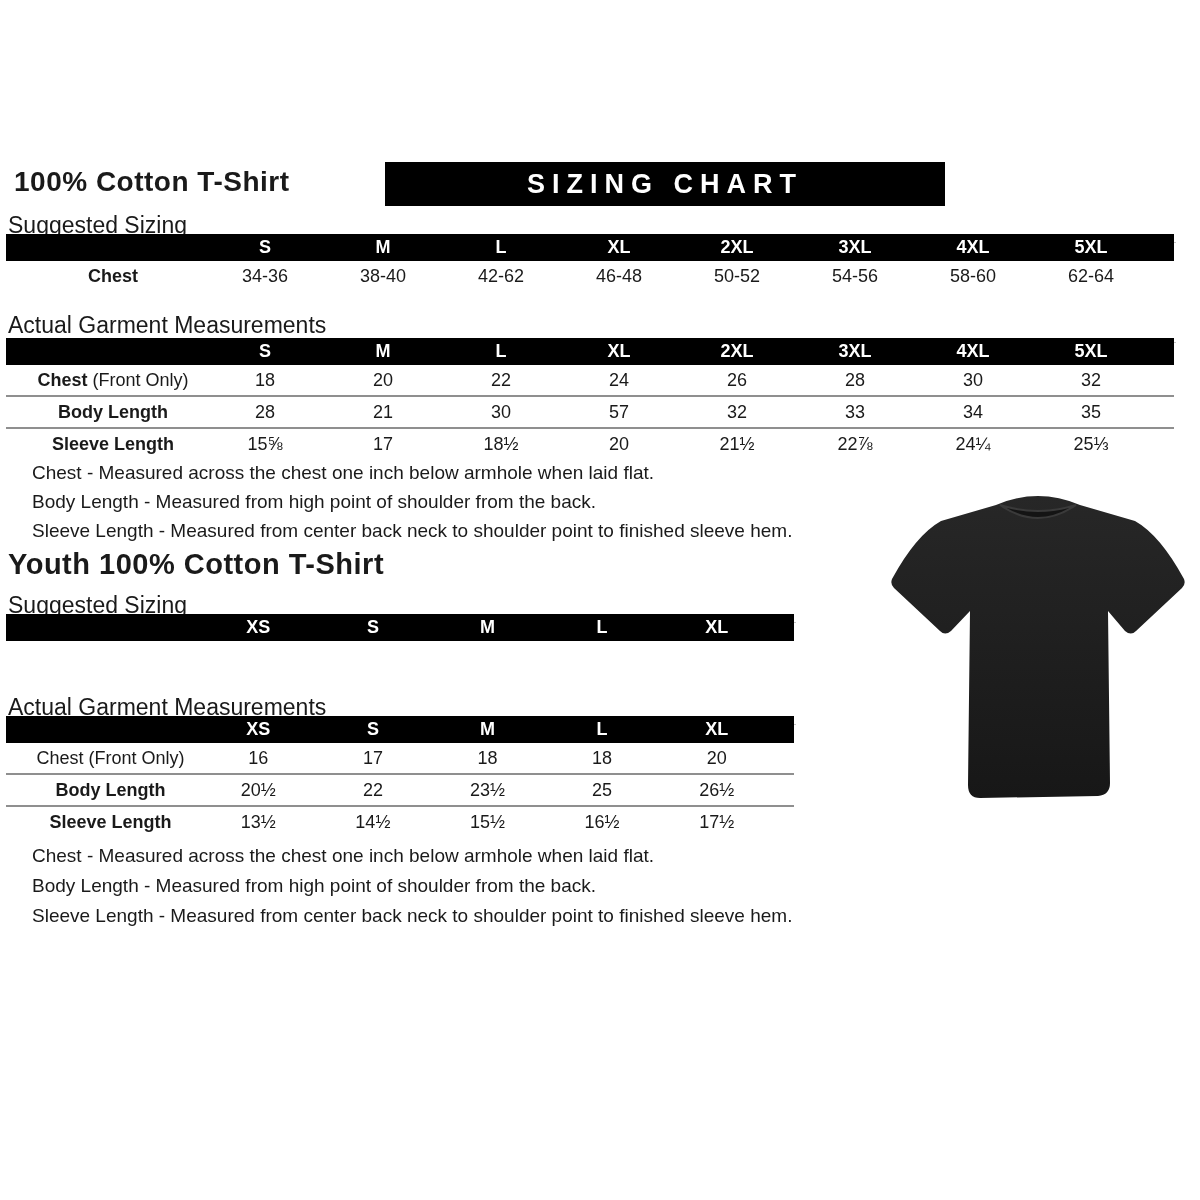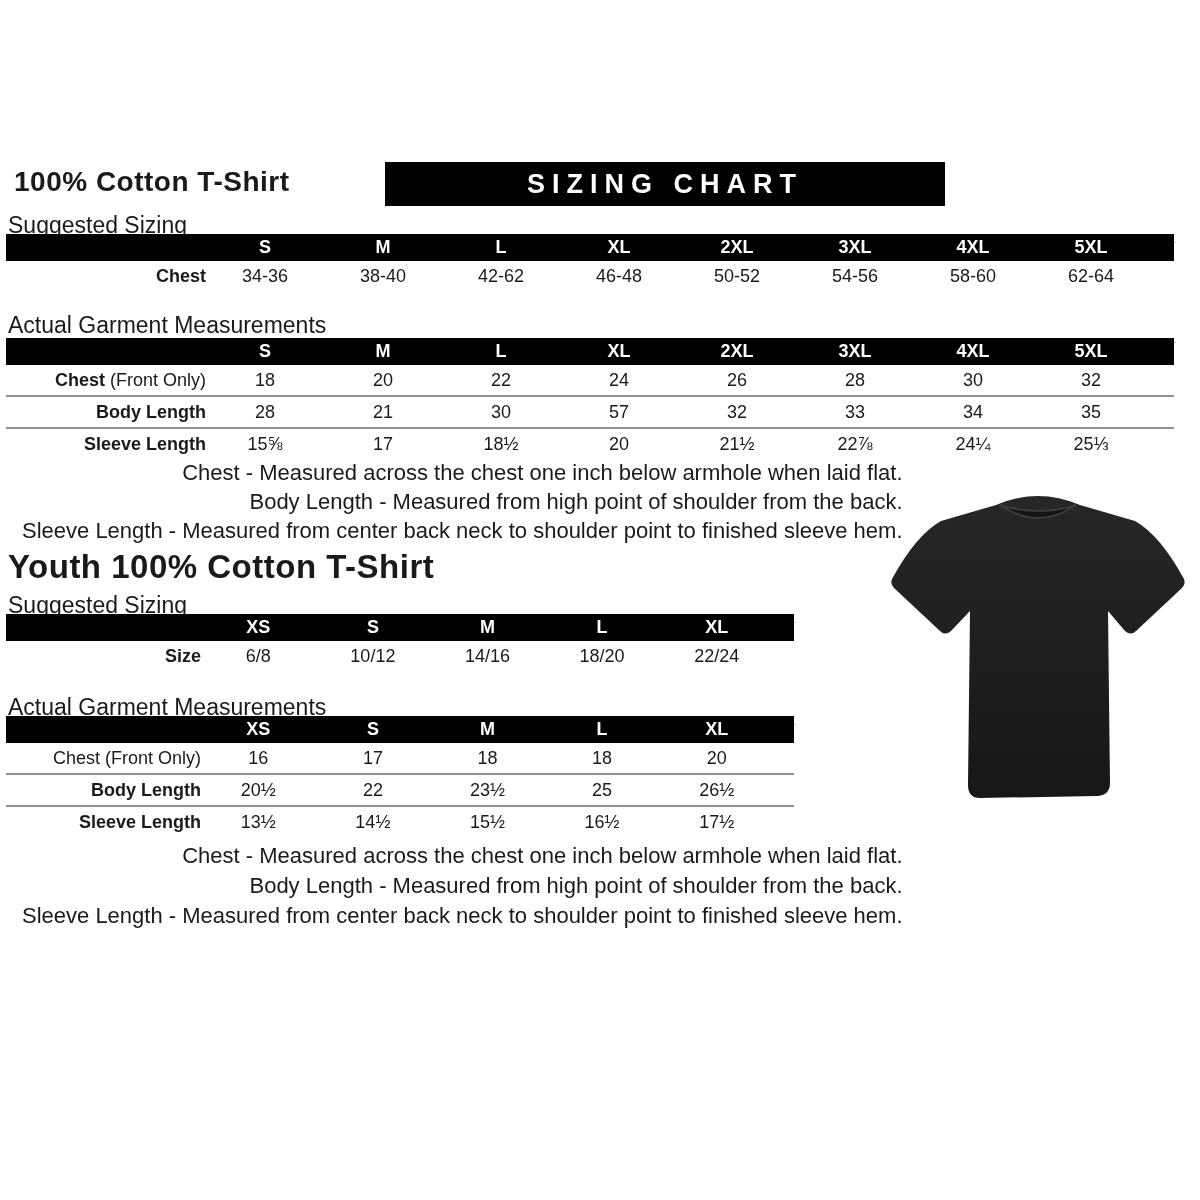--- a/index.html
+++ b/index.html
@@ -5,21 +5,21 @@
   :root{
     --banner-bg:#000000; --banner-text:#ffffff; --header-bg:#000000; --header-text:#ffffff;
     --sep:#8f8f8f; --hairline:#c4c4c4; --text:#1a1a1a; --shirt:#1e1e1e; --bg:#ffffff;
   }
   html,body{margin:0;padding:0;}
   body{background:var(--bg); font-family:"Liberation Sans", sans-serif; color:var(--text);}
   #page{position:relative; width:1200px; height:1200px; background:var(--bg); overflow:hidden;}
 
   .title{position:absolute; font-size:28px; font-weight:700; letter-spacing:0.5px;}
   #main-title{left:14px; top:166px;}
-  #youth-title{left:8px; top:548px; font-size:33px;}
+  #youth-title{left:8px; top:548px; font-size:29px;}
 
   #sizing-banner{position:absolute; left:345px; top:162px; width:560px; height:44px;
     background:var(--banner-bg); color:var(--banner-text); font-weight:700; font-size:27px;
     letter-spacing:7px; text-align:center; line-height:44px;margin-left:40px;}
 
   .section-label{position:absolute; font-size:23px; border-bottom:1px solid var(--hairline); padding:0 0 3px 2px;}
   #adult-suggested-label{left:6px; top:212px; width:1168px;}
   #adult-actual-label{left:6px; top:312px; width:1168px;}
   #youth-suggested-label{left:6px; top:592px; width:788px;}
   #youth-actual-label{left:6px; top:694px; width:788px;}
@@ -30,25 +30,25 @@
   #youth-suggested-table{left:6px; top:614px; width:788px;}
   #youth-actual-table{left:6px; top:716px; width:788px;}
 
   .trow{display:grid; align-items:center;}
   .cols8 .trow{grid-template-columns:200px repeat(8,1fr); padding-right:24px;}
   .cols5 .trow{grid-template-columns:195px repeat(5,1fr); padding-right:20px;}
   .thead{background:var(--header-bg); color:var(--header-text); height:27px;}
   .thead .tcell{font-weight:700;}
   .tdata{height:30px;}
   .tcell{text-align:center; font-size:18px; white-space:nowrap;}
-  .tlabel{text-align:right; padding-left:14px;}
+  .tlabel{text-align:center; padding-left:14px;}
   .b{font-weight:700;}
   .with-seps .tdata + .tdata{border-top:2px solid var(--sep);}
 
-  .notes{position:absolute; left:22px; font-size:22px; line-height:29px;text-align:right;}
+  .notes{position:absolute; left:32px; font-size:19px; line-height:29px;}
   #adult-notes{top:458px;}
   #youth-notes{top:841px; line-height:30px;}
 
   #tshirt{position:absolute; left:888px; top:483px; width:300px; height:332px;}
 </style>
 </head>
 <body>
 
 <div id="page">
 
@@ -139,28 +139,20 @@
 
   <div id="youth-suggested-label" class="section-label">Suggested Sizing</div>
   <div id="youth-suggested-table" class="table cols5">
       <div class="trow thead">
         <div class="tcell tlabel"></div>
         <div class="tcell">XS</div>
         <div class="tcell">S</div>
         <div class="tcell">M</div>
         <div class="tcell">L</div>
         <div class="tcell">XL</div>
-      </div>
-      <div class="trow tdata">
-        <div class="tcell tlabel"><span class="b">Size</span></div>
-        <div class="tcell">6/8</div>
-        <div class="tcell">10/12</div>
-        <div class="tcell">14/16</div>
-        <div class="tcell">18/20</div>
-        <div class="tcell">22/24</div>
       </div>
     </div>
 
   <div id="youth-actual-label" class="section-label">Actual Garment Measurements</div>
   <div id="youth-actual-table" class="table cols5 with-seps">
       <div class="trow thead">
         <div class="tcell tlabel"></div>
         <div class="tcell">XS</div>
         <div class="tcell">S</div>
         <div class="tcell">M</div>

